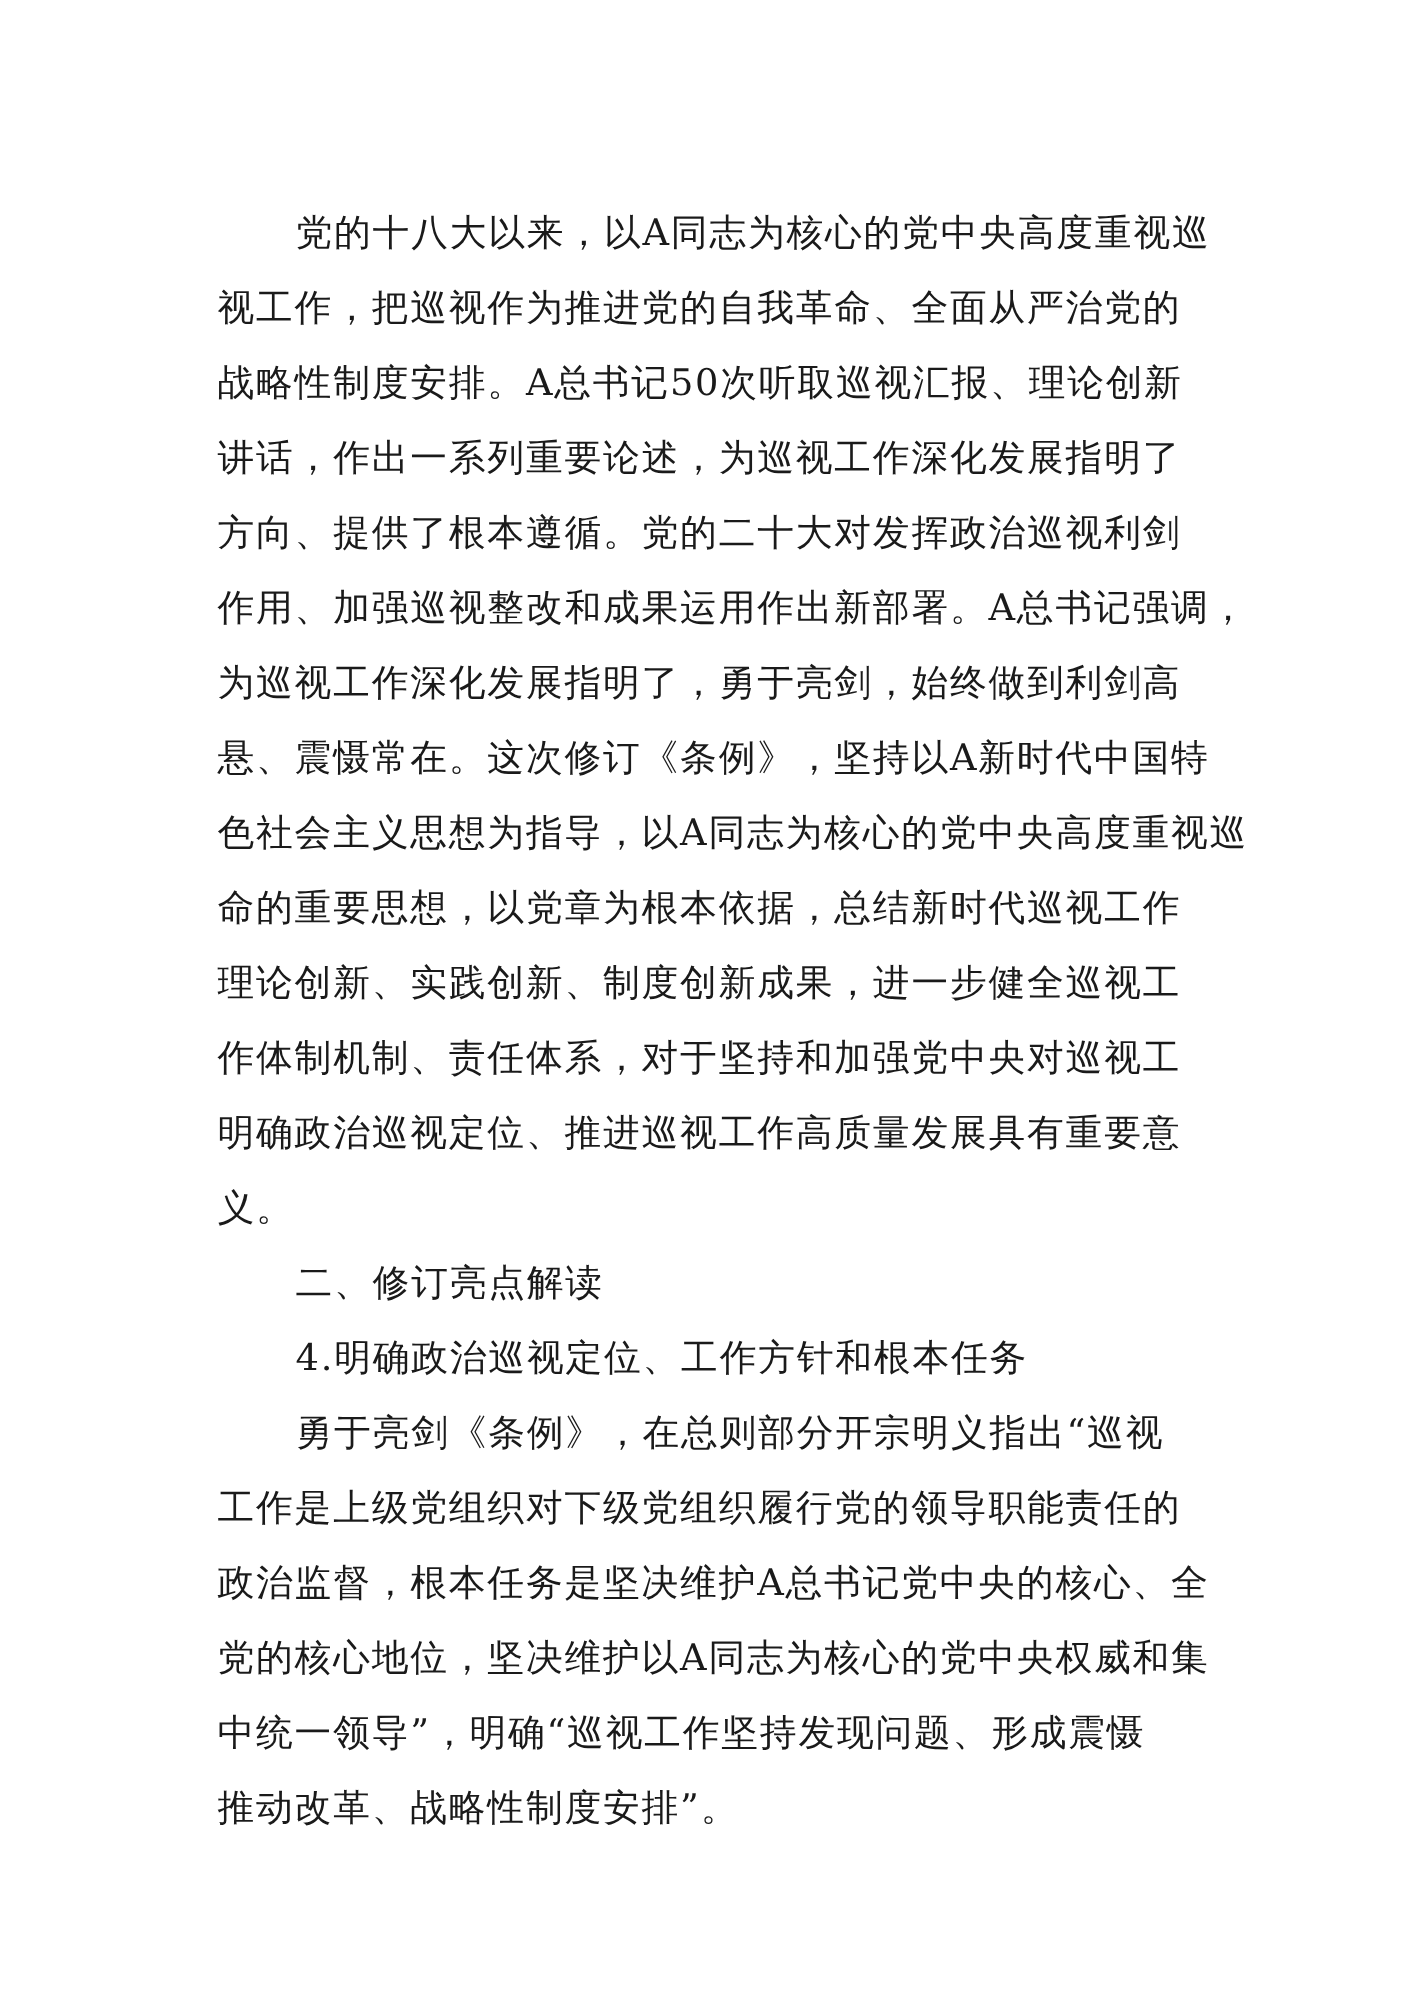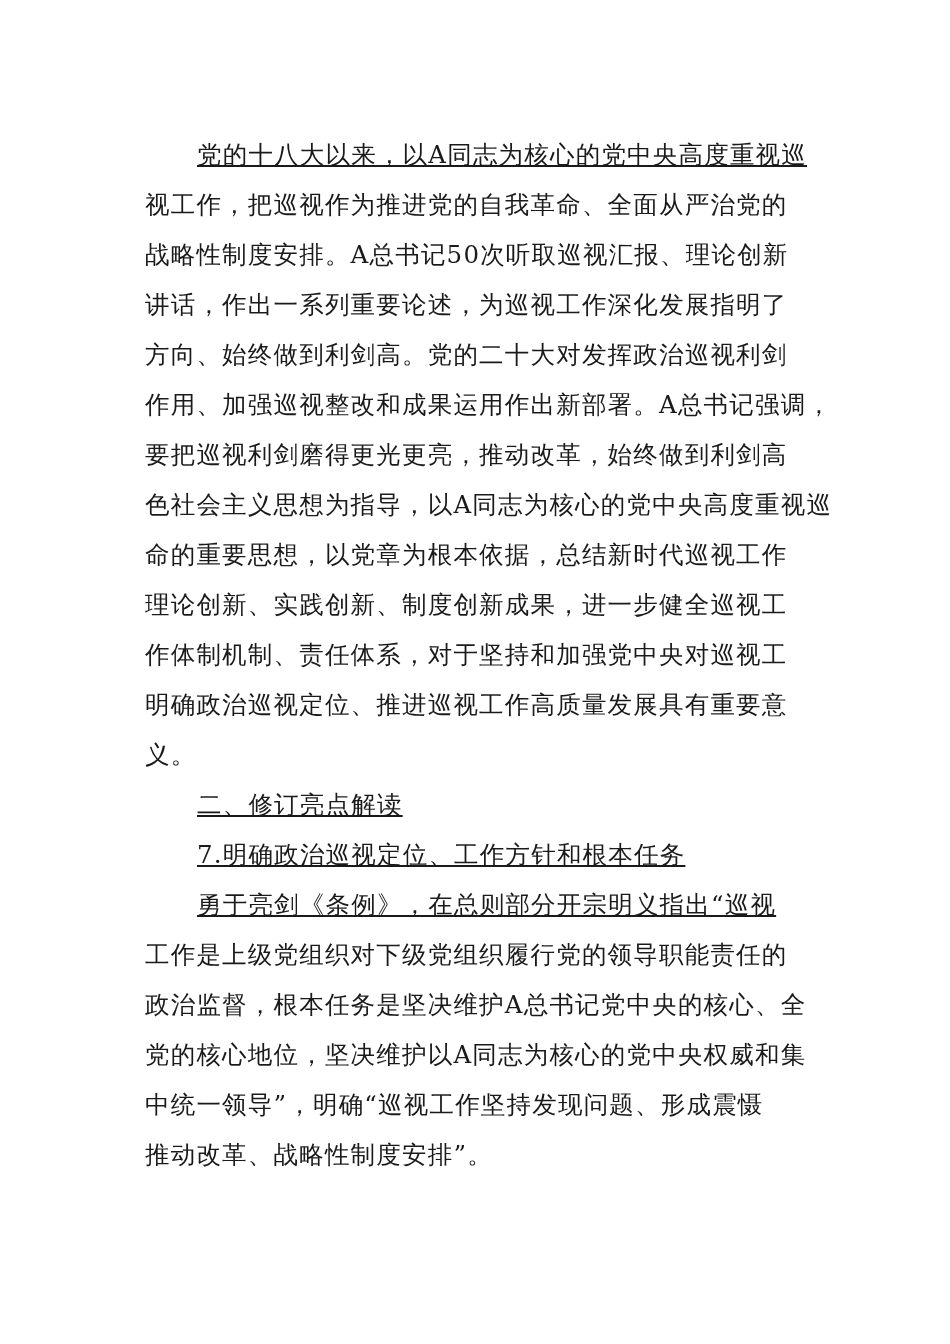--- a/index.html
+++ b/index.html
@@ -23,41 +23,41 @@
     }
     .line {
       height: 50px;
       line-height: 50px;
       font-size: 24.5px;
       white-space: nowrap;
       letter-spacing: 1.2px;
     }
     .indent {
       padding-left: 52px;
-      text-decoration: underline;
     }
   </style>
 </head>
 <body>
 
 <div class="page">
   <div class="line indent">党的十八大以来，以A同志为核心的党中央高度重视巡</div>
   <div class="line">视工作，把巡视作为推进党的自我革命、全面从严治党的</div>
   <div class="line">战略性制度安排。A总书记50次听取巡视汇报、理论创新</div>
   <div class="line">讲话，作出一系列重要论述，为巡视工作深化发展指明了</div>
-  <div class="line">方向、始终做到利剑高。党的二十大对发挥政治巡视利剑</div>
+  <div class="line">方向、提供了根本遵循。党的二十大对发挥政治巡视利剑</div>
   <div class="line">作用、加强巡视整改和成果运用作出新部署。A总书记强调，</div>
-  <div class="line">要把巡视利剑磨得更光更亮，推动改革，始终做到利剑高</div>
+  <div class="line">为巡视工作深化发展指明了，勇于亮剑，始终做到利剑高</div>
+  <div class="line">悬、震慑常在。这次修订《条例》，坚持以A新时代中国特</div>
   <div class="line">色社会主义思想为指导，以A同志为核心的党中央高度重视巡</div>
   <div class="line">命的重要思想，以党章为根本依据，总结新时代巡视工作</div>
   <div class="line">理论创新、实践创新、制度创新成果，进一步健全巡视工</div>
   <div class="line">作体制机制、责任体系，对于坚持和加强党中央对巡视工</div>
   <div class="line">明确政治巡视定位、推进巡视工作高质量发展具有重要意</div>
   <div class="line">义。</div>
   <div class="line indent">二、修订亮点解读</div>
-  <div class="line indent">7.明确政治巡视定位、工作方针和根本任务</div>
+  <div class="line indent">4.明确政治巡视定位、工作方针和根本任务</div>
   <div class="line indent">勇于亮剑《条例》，在总则部分开宗明义指出“巡视</div>
   <div class="line">工作是上级党组织对下级党组织履行党的领导职能责任的</div>
   <div class="line">政治监督，根本任务是坚决维护A总书记党中央的核心、全</div>
   <div class="line">党的核心地位，坚决维护以A同志为核心的党中央权威和集</div>
   <div class="line">中统一领导”，明确“巡视工作坚持发现问题、形成震慑</div>
   <div class="line">推动改革、战略性制度安排”。</div>
 </div>
 
 </body></html>

